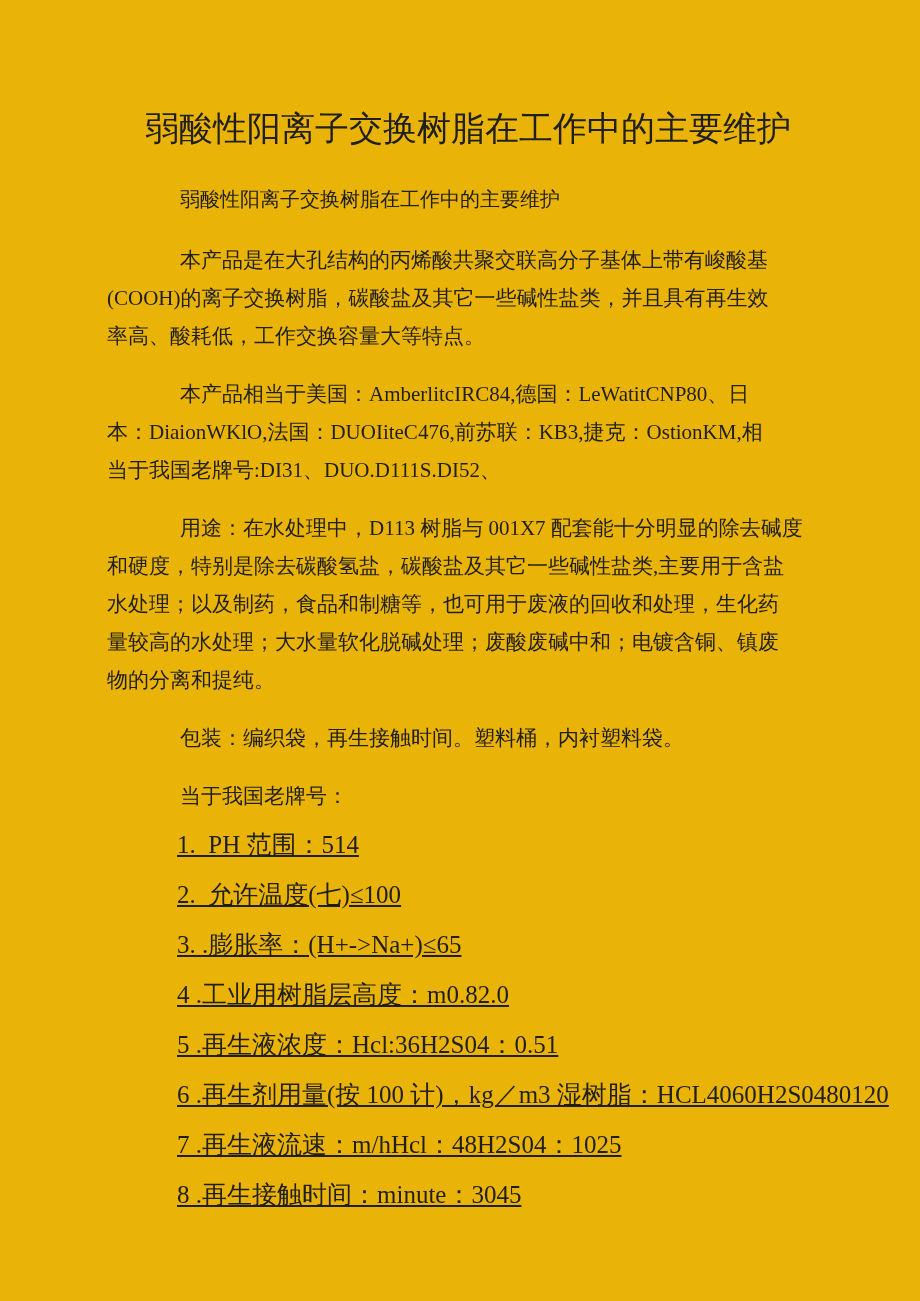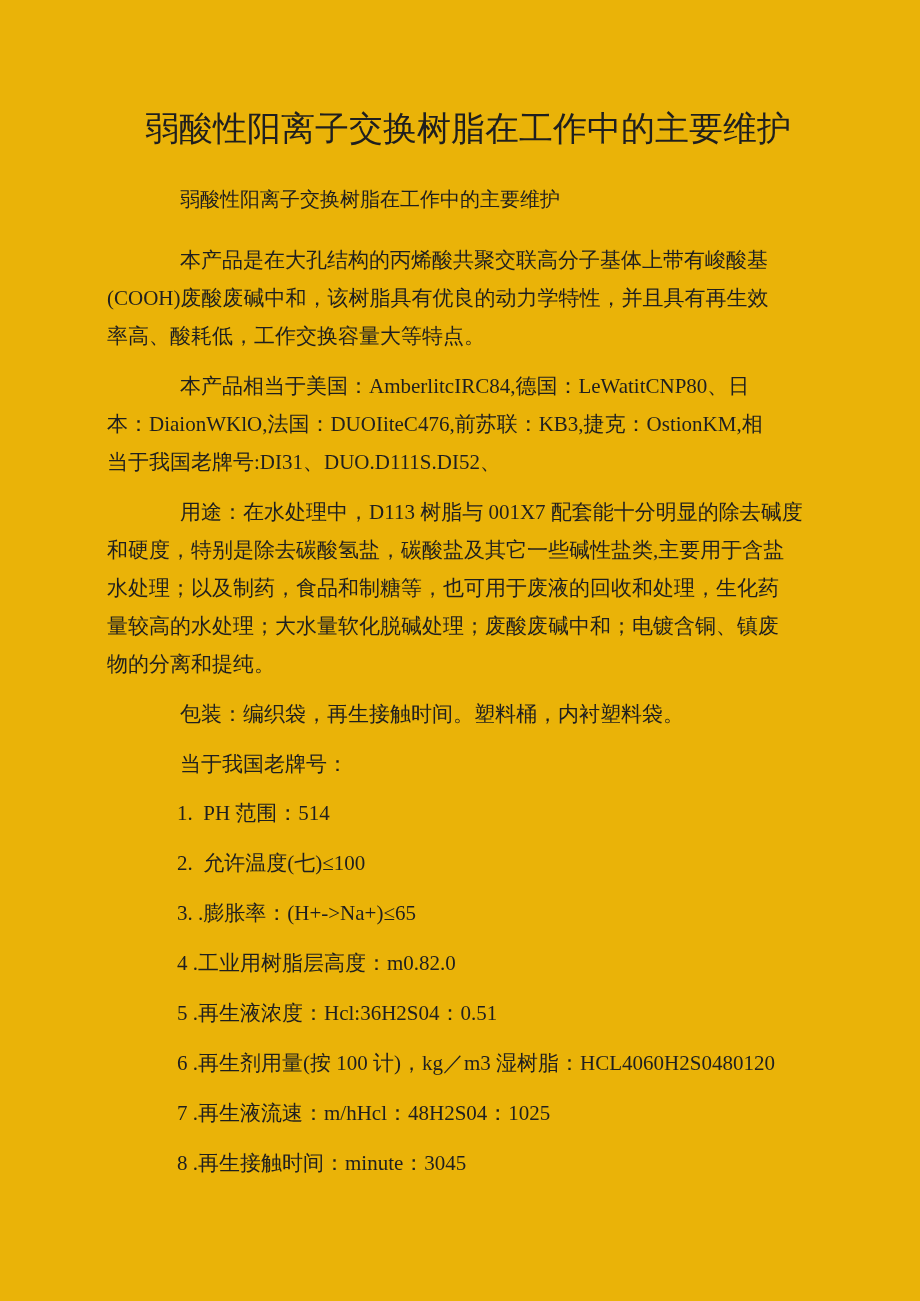--- a/index.html
+++ b/index.html
@@ -32,54 +32,55 @@
   .doc-subtitle {
     margin: 34px 0 0 73px;
     font-size: 20px;
     line-height: 26px;
     white-space: nowrap;
   }
   .paras {
     margin-top: 29px;
   }
   .para {
-    margin-top: 12px;
+    margin-top: 20px;
   }
   .para:first-child {
     margin-top: 8px;
   }
   .line {
     font-size: 21px;
     line-height: 38px;
     white-space: pre;
   }
   .line.first {
     text-indent: 73px;
   }
   .ref-list {
     margin-top: 5px;
   }
   .item {
-    font-size: 21px;
+    font-size: 25px;
     line-height: 50px;
     padding-left: 70px;
     white-space: pre;
+    text-decoration: underline;
   }
 </style>
 </head>
 <body>
 
 <div class="page">
   <div class="content">
     <h1 class="doc-title">弱酸性阳离子交换树脂在工作中的主要维护</h1>
     <div class="doc-subtitle">弱酸性阳离子交换树脂在工作中的主要维护</div>
     <div class="paras">
         <div class="para">
           <div class="line first">本产品是在大孔结构的丙烯酸共聚交联高分子基体上带有峻酸基</div>
-          <div class="line">(COOH)废酸废碱中和，该树脂具有优良的动力学特性，并且具有再生效</div>
+          <div class="line">(COOH)的离子交换树脂，碳酸盐及其它一些碱性盐类，并且具有再生效</div>
           <div class="line">率高、酸耗低，工作交换容量大等特点。</div>
         </div>
         <div class="para">
           <div class="line first">本产品相当于美国：AmberlitcIRC84,德国：LeWatitCNP80、日</div>
           <div class="line">本：DiaionWKlO,法国：DUOIiteC476,前苏联：KB3,捷克：OstionKM,相</div>
           <div class="line">当于我国老牌号:DI31、DUO.D111S.DI52、</div>
         </div>
         <div class="para">
           <div class="line first">用途：在水处理中，D113 树脂与 001X7 配套能十分明显的除去碱度</div>
           <div class="line">和硬度，特别是除去碳酸氢盐，碳酸盐及其它一些碱性盐类,主要用于含盐</div>

